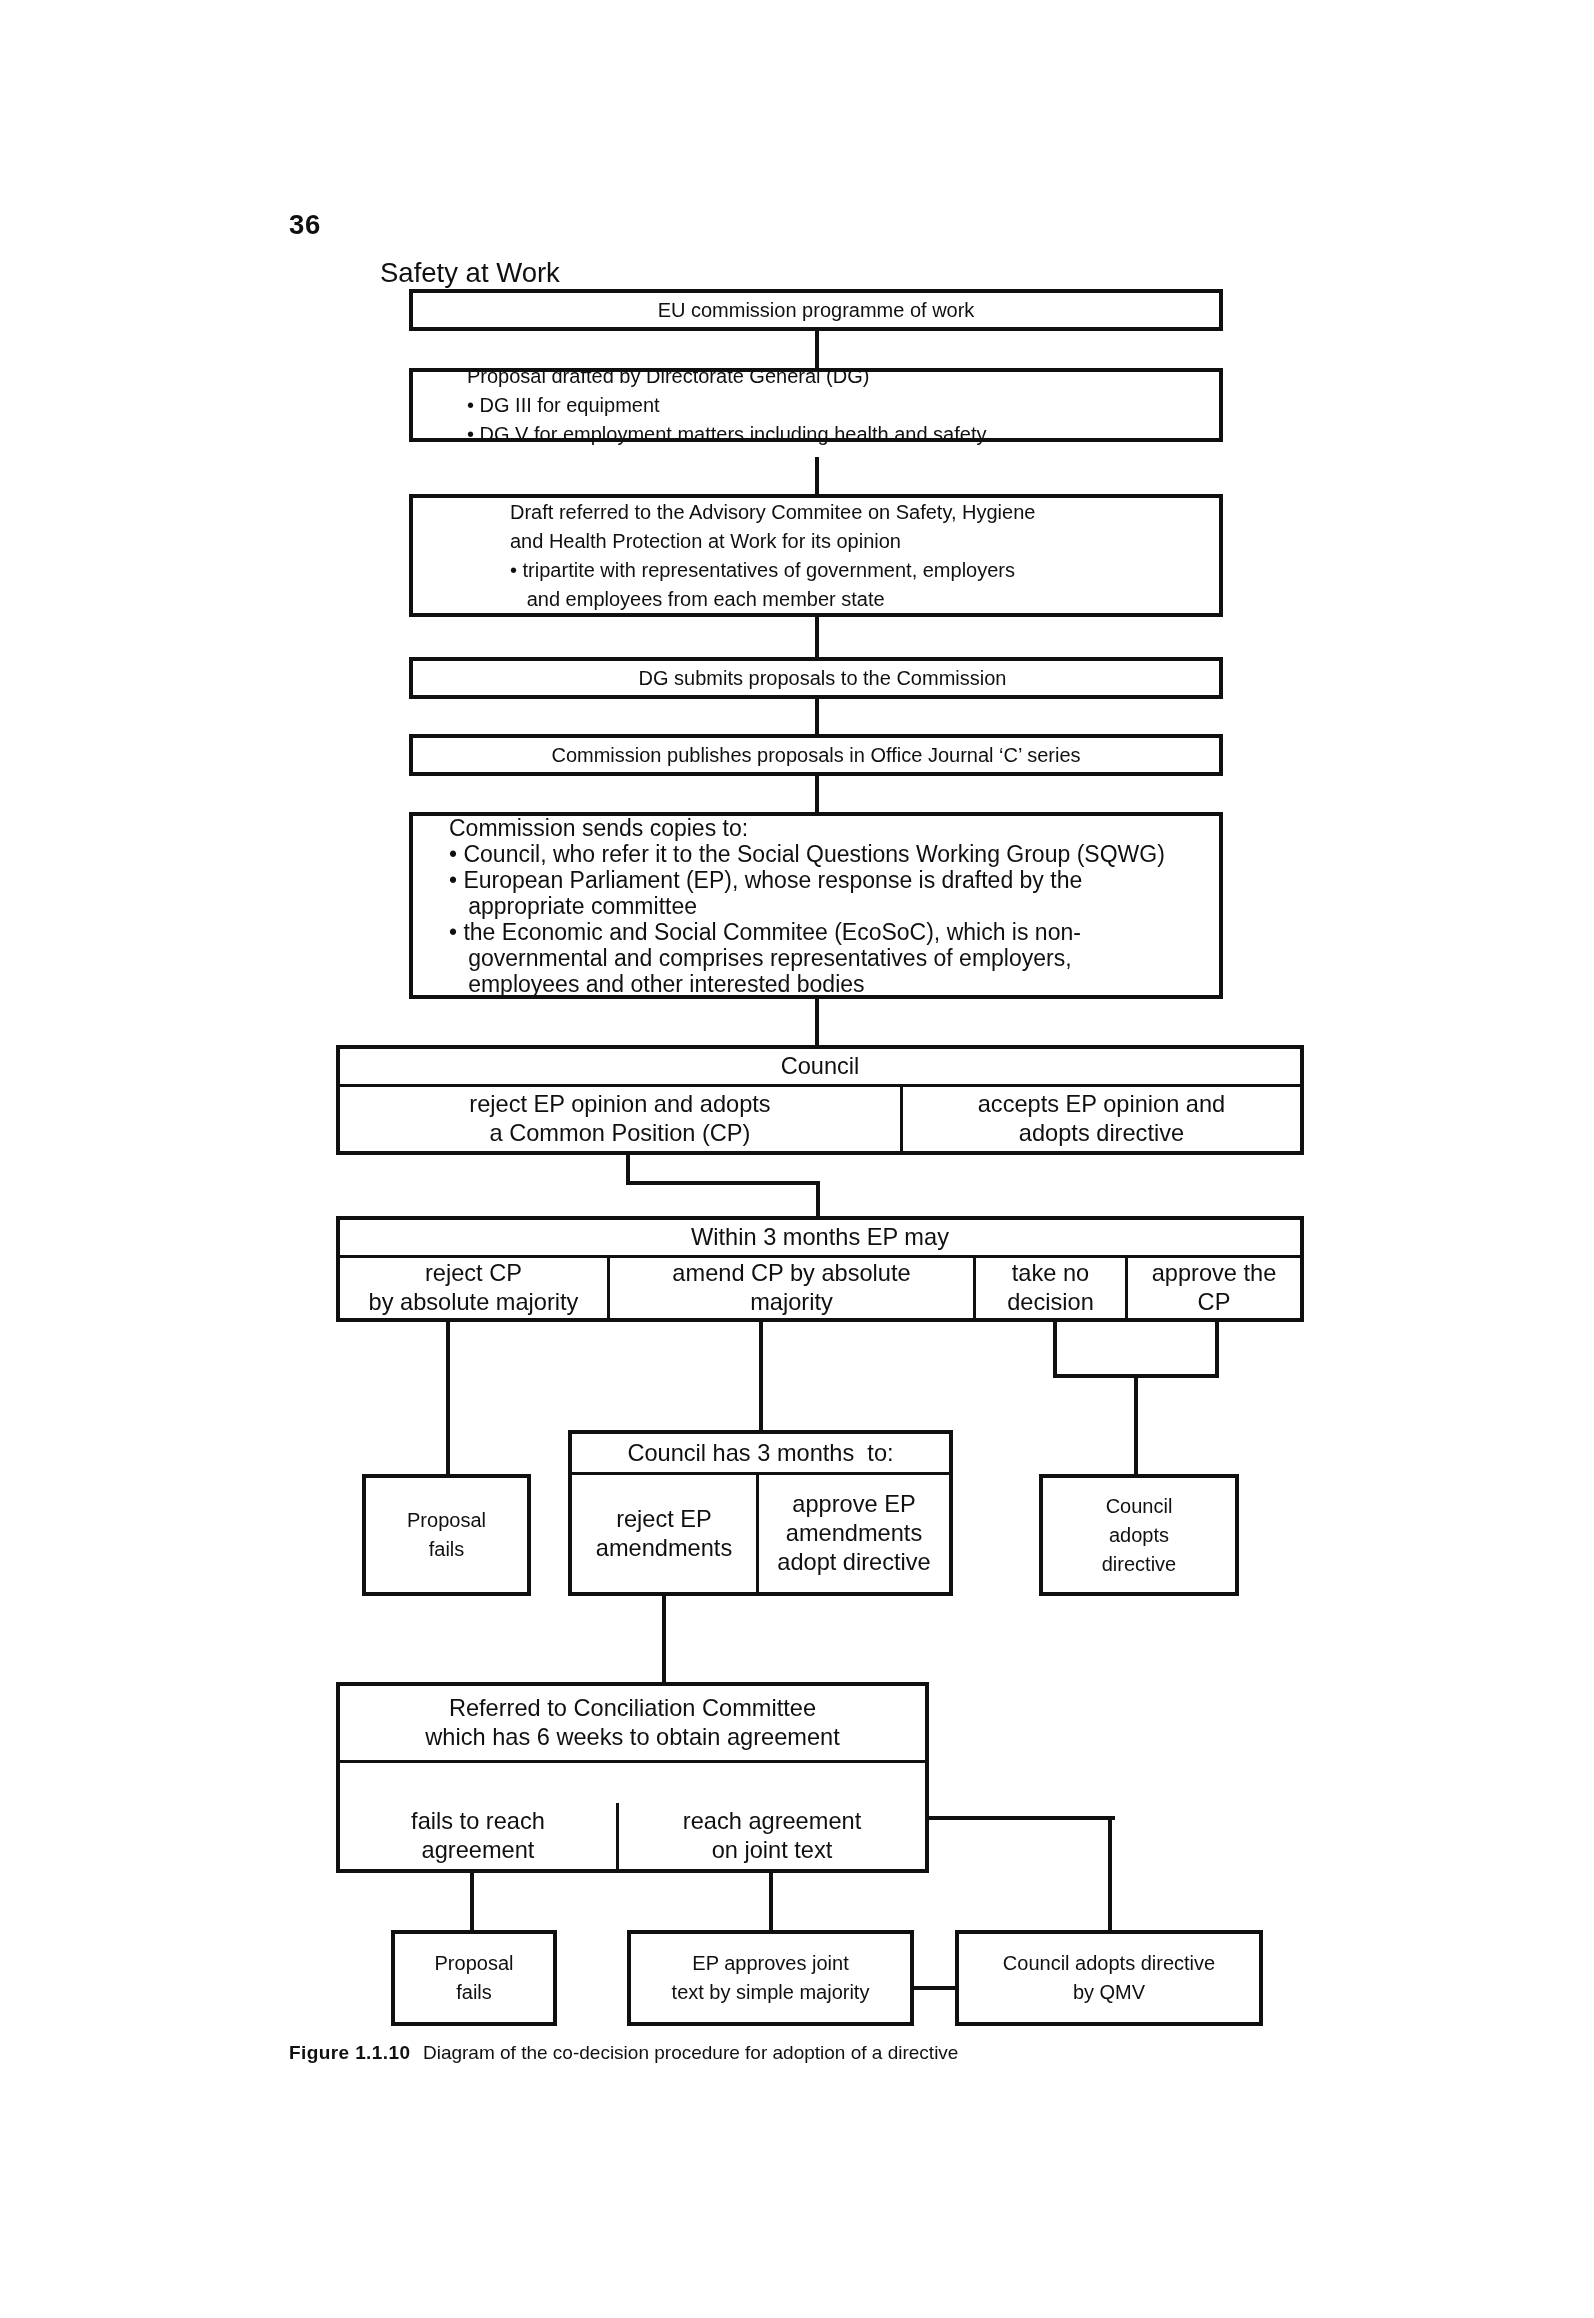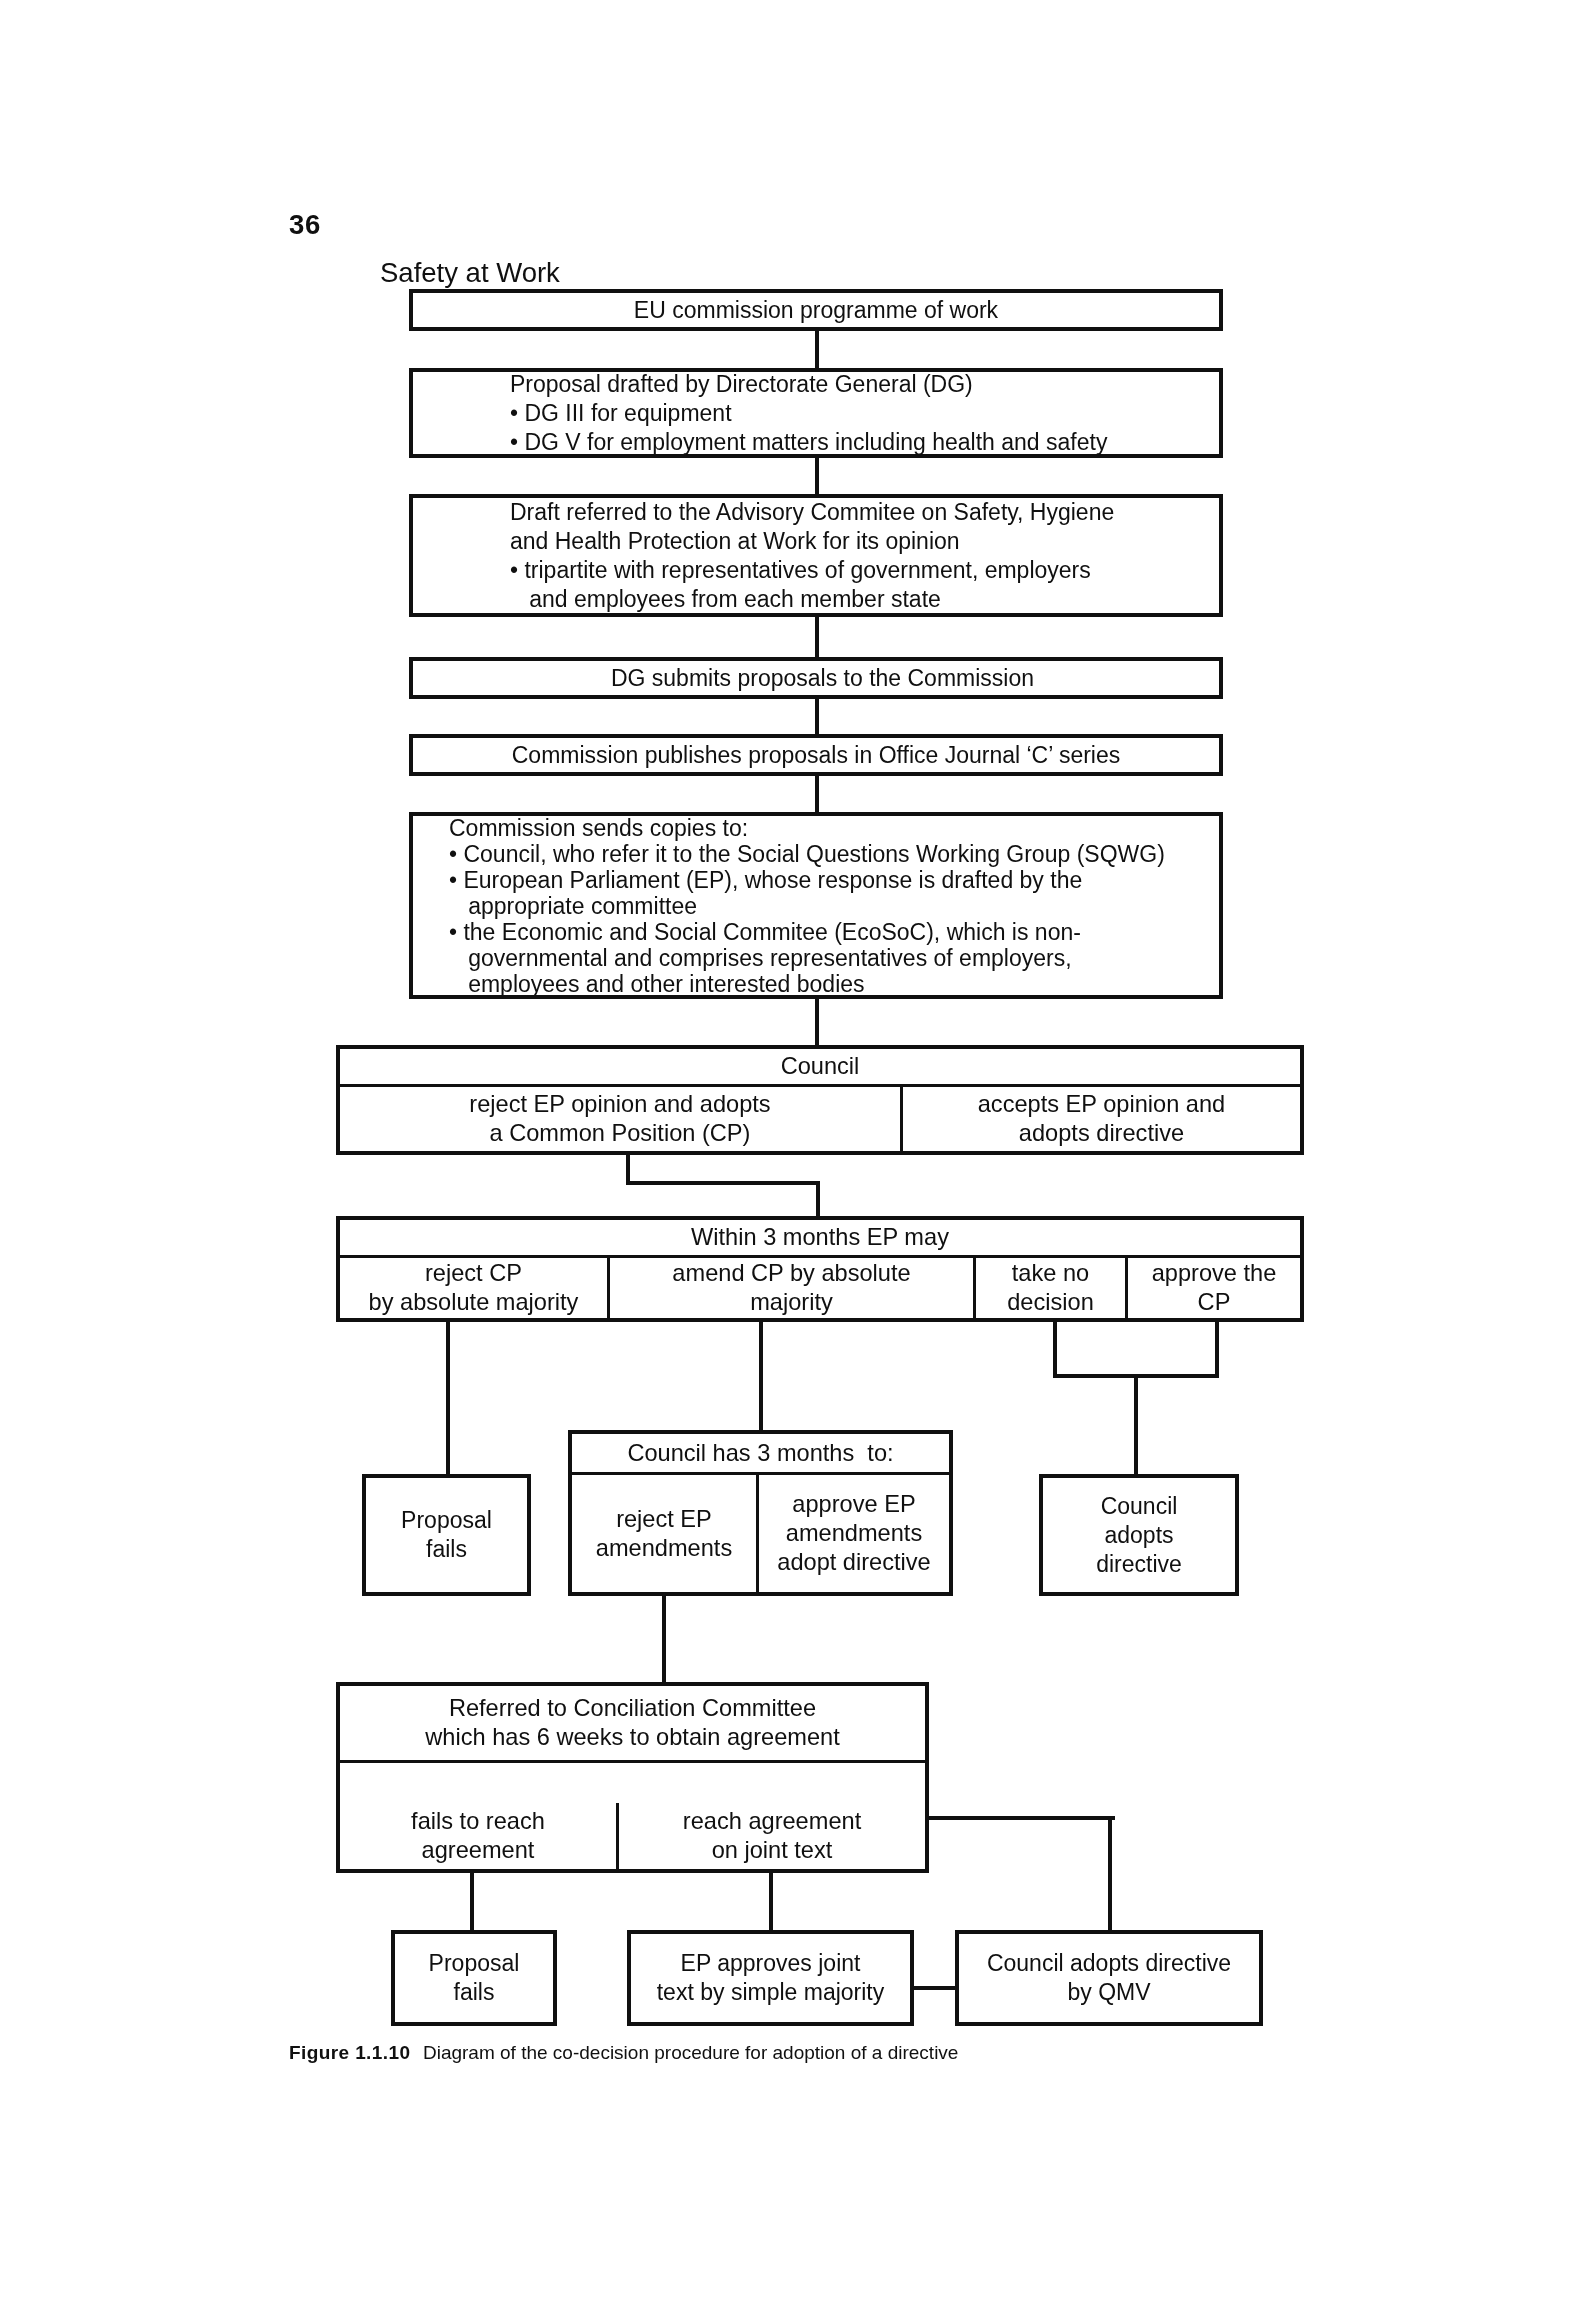--- a/index.html
+++ b/index.html
@@ -26,21 +26,21 @@
   }
 
   .box {
     border: 4.7px solid #101010;
     background: #ffffff;
     display: flex;
     align-items: center;
     justify-content: center;
     text-align: center;
     white-space: pre-wrap;
-    font-size: 23px;
+    font-size: 20px;
     line-height: 29px;
   }
   .box.leftalign {
     justify-content: flex-start;
     text-align: left;
   }
 
   .tbl {
     border: 4.7px solid #101010;
     background: #ffffff;
@@ -91,21 +91,21 @@
 
 <span class="abs pgnum" style="left:289px; top:209px;">36</span>
 <span class="abs pgtitle" style="left:380px; top:209px;margin-top:48px;">Safety at Work</span>
 
 <div>
 
   <div class="abs box" style="left:409px; top:289px; width:814px; height:42px;">EU commission programme of work</div>
 
   <div class="abs vline" style="left:815px; top:330px; width:3.9px; height:39px;"></div>
 
-  <div class="abs box leftalign" style="left:409px; top:368px; width:814px; height:90px; padding-left:97px;">Proposal drafted by Directorate General (DG)
+  <div class="abs box leftalign" style="left:409px; top:368px; width:814px; height:74px; padding-left:54px;">Proposal drafted by Directorate General (DG)
 • DG III for equipment
 • DG V for employment matters including health and safety</div>
 
   <div class="abs vline" style="left:815px; top:457px; width:3.9px; height:39px;"></div>
 
   <div class="abs box leftalign" style="left:409px; top:494px; width:814px; height:123px; padding-left:97px;">Draft referred to the Advisory Commitee on Safety, Hygiene
 and Health Protection at Work for its opinion
 • tripartite with representatives of government, employers
    and employees from each member state</div>
 

